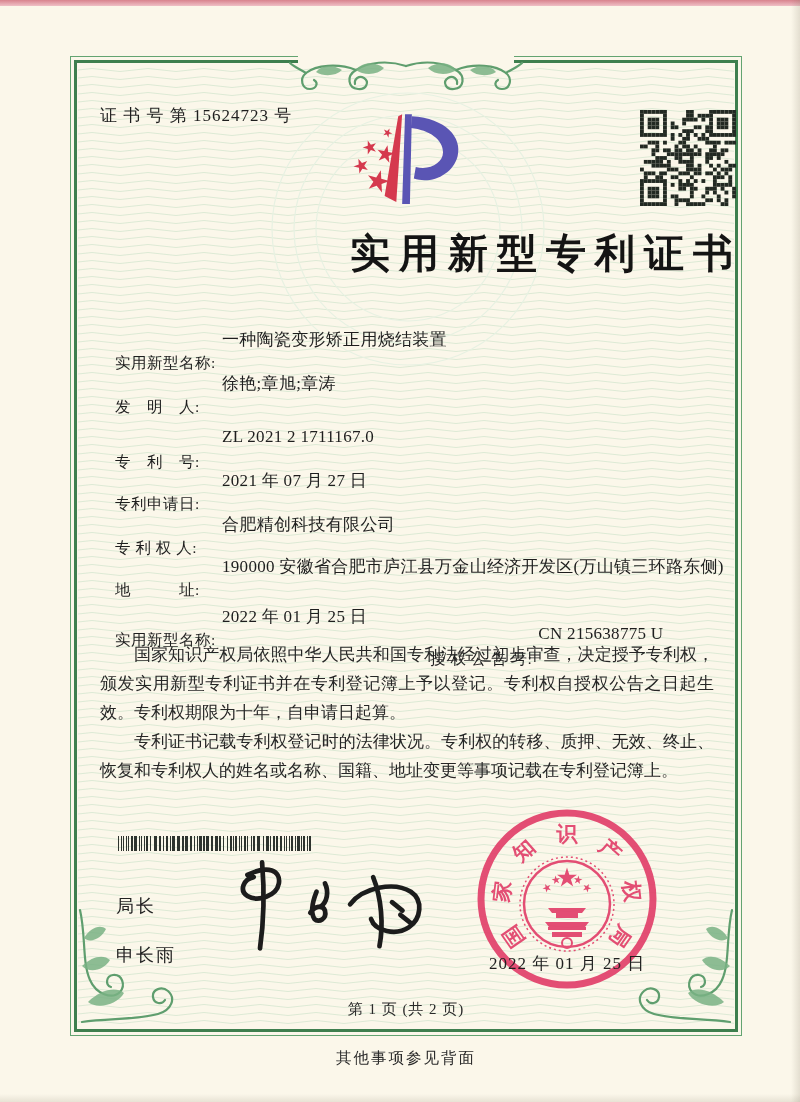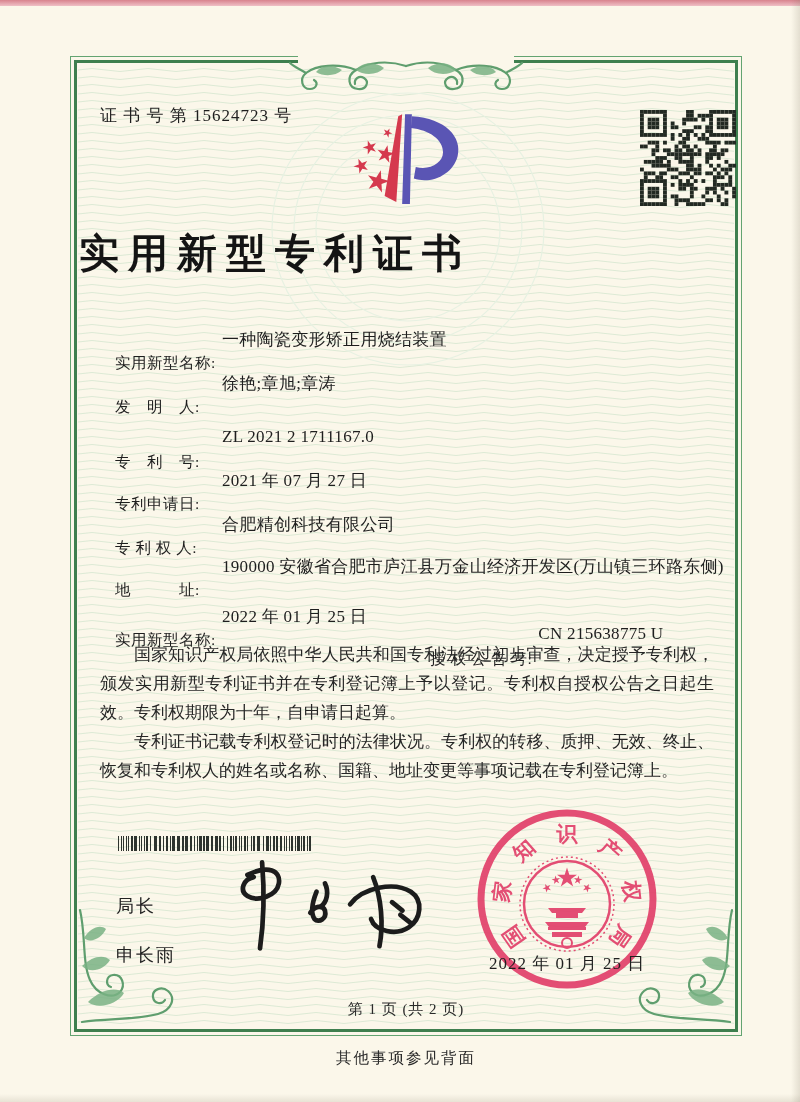--- a/index.html
+++ b/index.html
@@ -33,21 +33,21 @@
   .guil path{stroke:var(--guil);stroke-width:.8;fill:none;}
   .guil .wm circle{stroke:#e7f1e2;stroke-width:1.2;fill:none;}
   .orn{position:absolute;inset:0;width:672px;height:980px;z-index:2;pointer-events:none;}
   .flo path{stroke:var(--flo);stroke-width:2.2;fill:none;stroke-linecap:round;}
   .flo .leaf{fill:#79b184;stroke:none;opacity:.85;}
 
   .cert-no{position:absolute;left:30px;top:48px;font-size:17px;letter-spacing:1px;color:var(--ink);z-index:3;}
   .logo{position:absolute;left:264px;top:54px;width:146px;height:108px;z-index:3;}
   .qr{position:absolute;left:570px;top:54px;width:96px;height:96px;z-index:3;}
   .qr rect{fill:#222922;}
-  .title{position:absolute;left:0;top:170px;width:100%;margin:0;text-align:left;
+  .title{position:absolute;left:0;top:170px;width:100%;margin:0;text-align:right;
     font-size:40px;font-weight:bold;letter-spacing:9px;text-indent:9px;color:#141414;z-index:3;}
 
   .row{position:absolute;left:45px;display:flex;align-items:flex-start;white-space:nowrap;z-index:3;}
   .lab{flex:none;display:inline-block;min-width:101px;font-size:15.5px;letter-spacing:.5px;
     white-space:pre;color:var(--ink);padding-top:1px;margin-top:24px;}
   .val{margin-left:6px;font-size:17px;letter-spacing:.3px;color:var(--ink);}
   .row.addr{white-space:normal;}
   .row.addr .val{width:505px;line-height:23.5px;}
 
   .body-text{position:absolute;left:30px;top:584px;width:614px;z-index:3;

